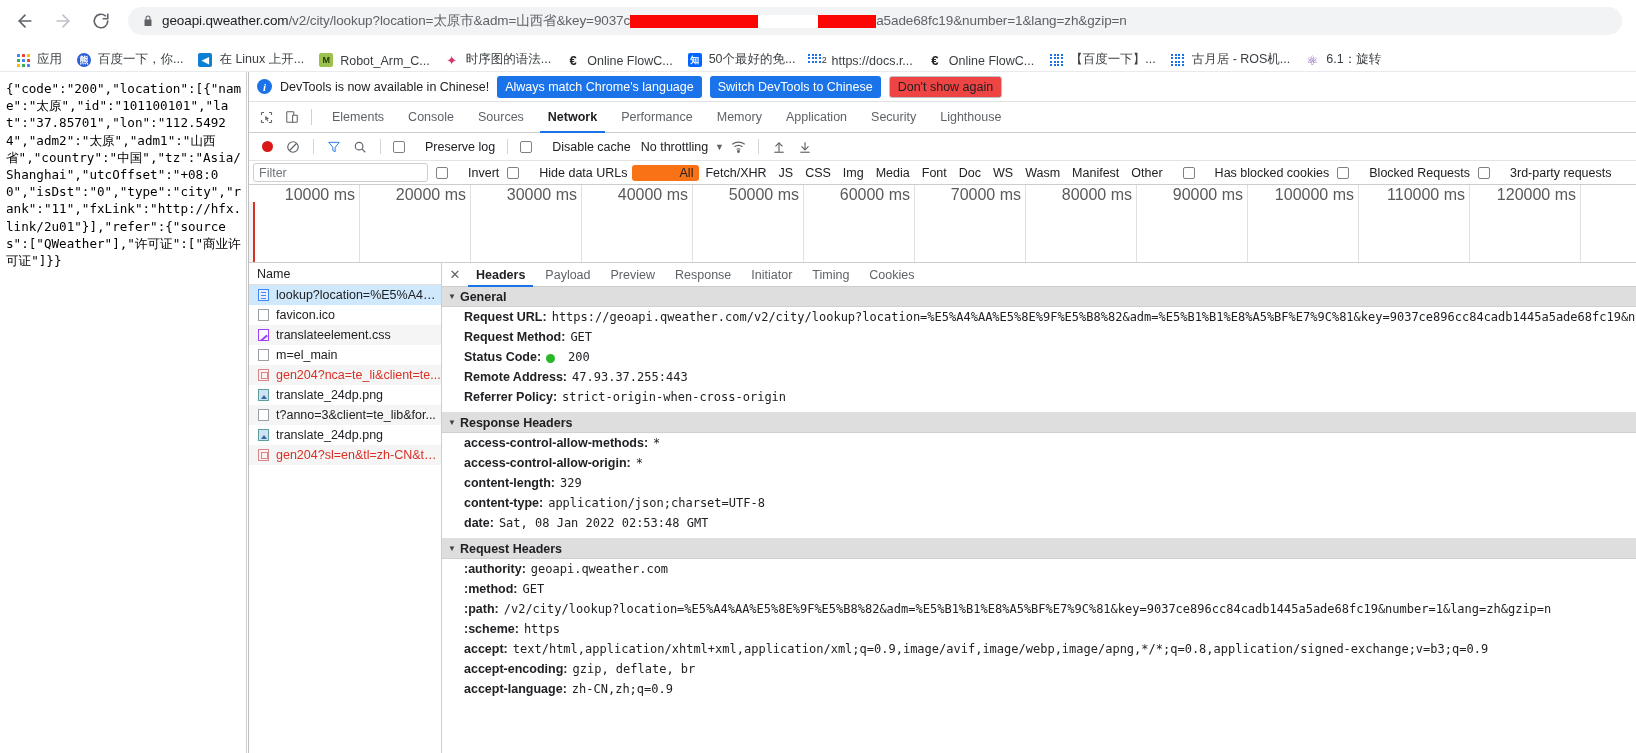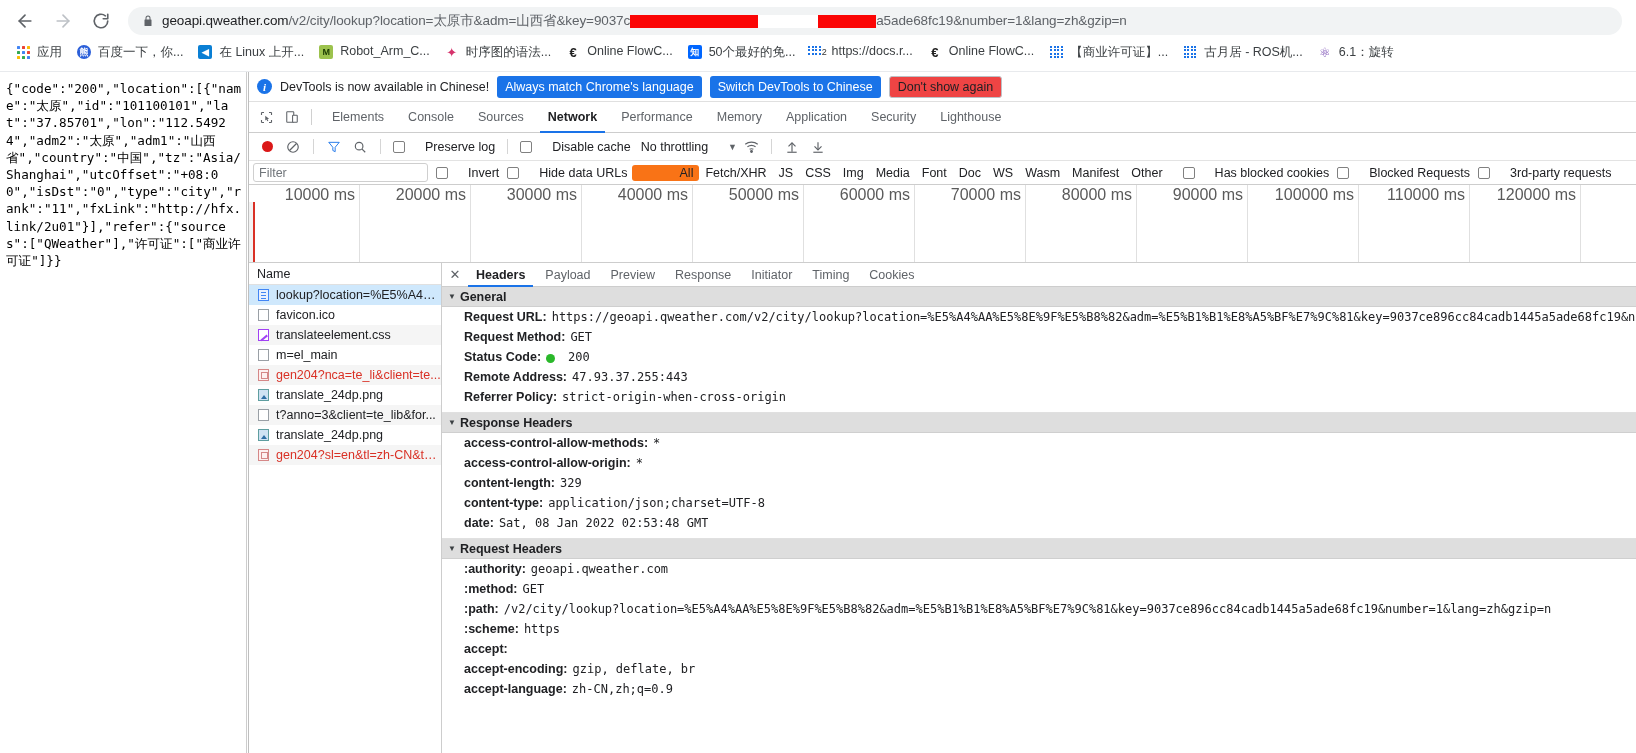--- a/index.html
+++ b/index.html
@@ -84,21 +84,21 @@
   
   .bookmarks {
     position: absolute; top: 41px; left: 0; width: 1636px; height: 31px;
     background: #ffffff;
     display: flex; align-items: center;
     border-bottom: 1px solid #e8eaed;
     overflow: hidden;
     padding-left: 8px;
   }
   .bm {
-    display: flex; align-items: flex-start;
+    display: flex; align-items: flex-end;
     height: 24px;
     padding: 0 7px;
     border-radius: 4px;
     white-space: nowrap;
     font-size: 12.5px;
     color: #3c4043;
     flex: 0 0 auto;
   }
   .bm .bmico {
     width: 16px; height: 16px; margin-right: 6px;
@@ -235,21 +235,21 @@
   .cbx {
     width: 12px; height: 12px; border: 1px solid #808080;
     border-radius: 2px; background: #fff; flex: 0 0 auto;
   }
   .cbx-label {
     display: flex; align-items: center; gap: 20px;
     font-size: 12.5px; color: #202124; white-space: nowrap; cursor: pointer;
     padding: 0 4px;
   }
   .throttle {
-    display: flex; align-items: center; gap: 20px;
+    display: flex; align-items: center; gap: 7px;
     font-size: 12.5px; color: #202124; white-space: nowrap;
     margin-left: 4px; cursor: pointer;
   }
   .caret-dn { font-size: 9px; color: #5f6368; }
 
   .filter-row {
     height: 25px; flex: 0 0 auto;
     display: flex; align-items: center;
     border-top: 1px solid #e3e3e3;
     border-bottom: 1px solid #cdcdcd;
@@ -558,21 +558,21 @@
             <i></i>
             <i></i>
             <i></i>
             <i></i>
             <i></i>
             <i></i>
             <i></i>
             <i></i>
           </span>
       </span>
-      <span>【商业许可证】...</span>
+      <span>【百度一下】...</span>
     </div>
     <div class="bm">
       <span class="bmico">
         <span class="dotgrid">
             <i></i>
             <i></i>
             <i></i>
             <i></i>
             <i></i>
             <i></i>
@@ -922,20 +922,21 @@
           <div class="kv">
             <span class="k">:path:</span>
             <span class="v">/v2/city/lookup?location=%E5%A4%AA%E5%8E%9F%E5%B8%82&amp;adm=%E5%B1%B1%E8%A5%BF%E7%9C%81&amp;key=9037ce896cc84cadb1445a5ade68fc19&amp;number=1&amp;lang=zh&amp;gzip=n</span>
           </div>
           <div class="kv">
             <span class="k">:scheme:</span>
             <span class="v">https</span>
           </div>
           <div class="kv">
             <span class="k">accept:</span>
+            <span class="v">text/html,application/xhtml+xml,application/xml;q=0.9,image/avif,image/webp,image/apng,*/*;q=0.8,application/signed-exchange;v=b3;q=0.9</span>
           </div>
           <div class="kv">
             <span class="k">accept-encoding:</span>
             <span class="v">gzip, deflate, br</span>
           </div>
           <div class="kv">
             <span class="k">accept-language:</span>
             <span class="v">zh-CN,zh;q=0.9</span>
           </div>
 

